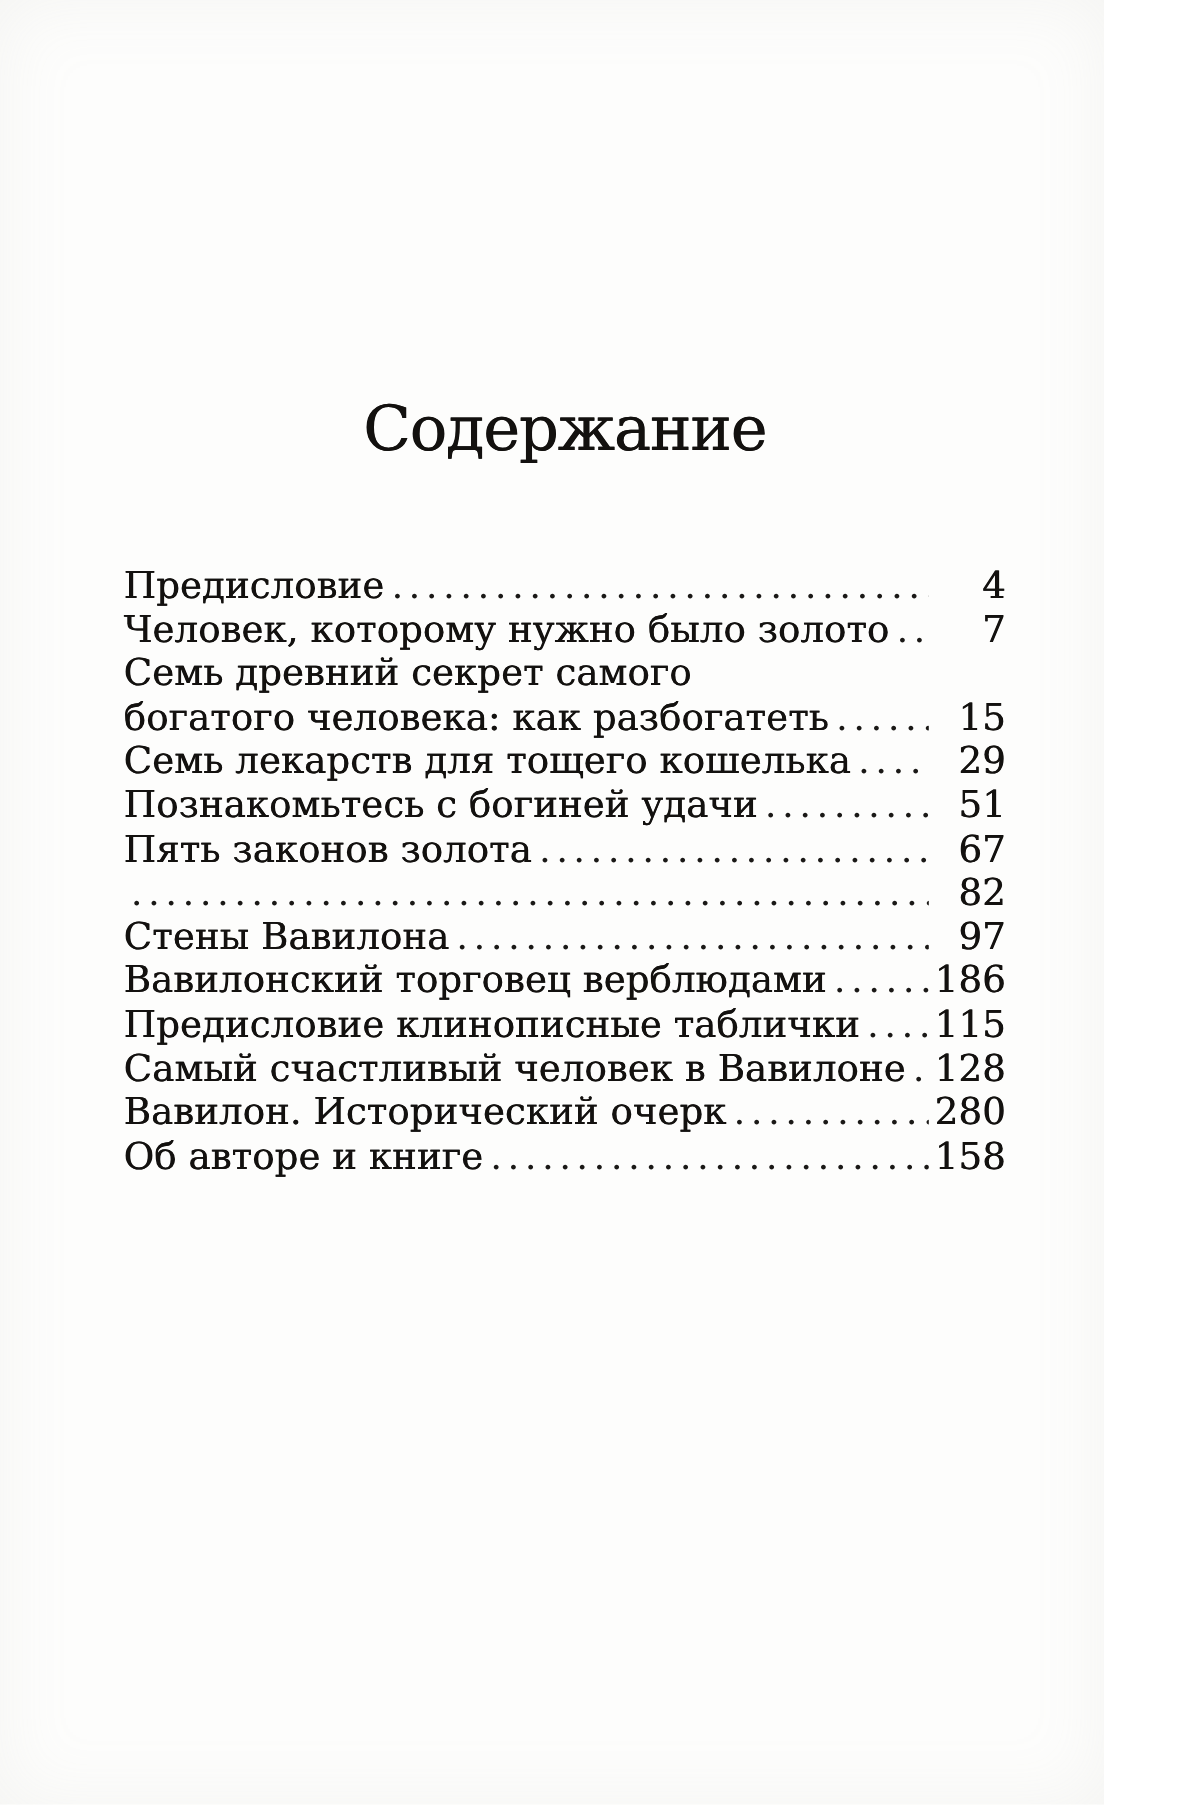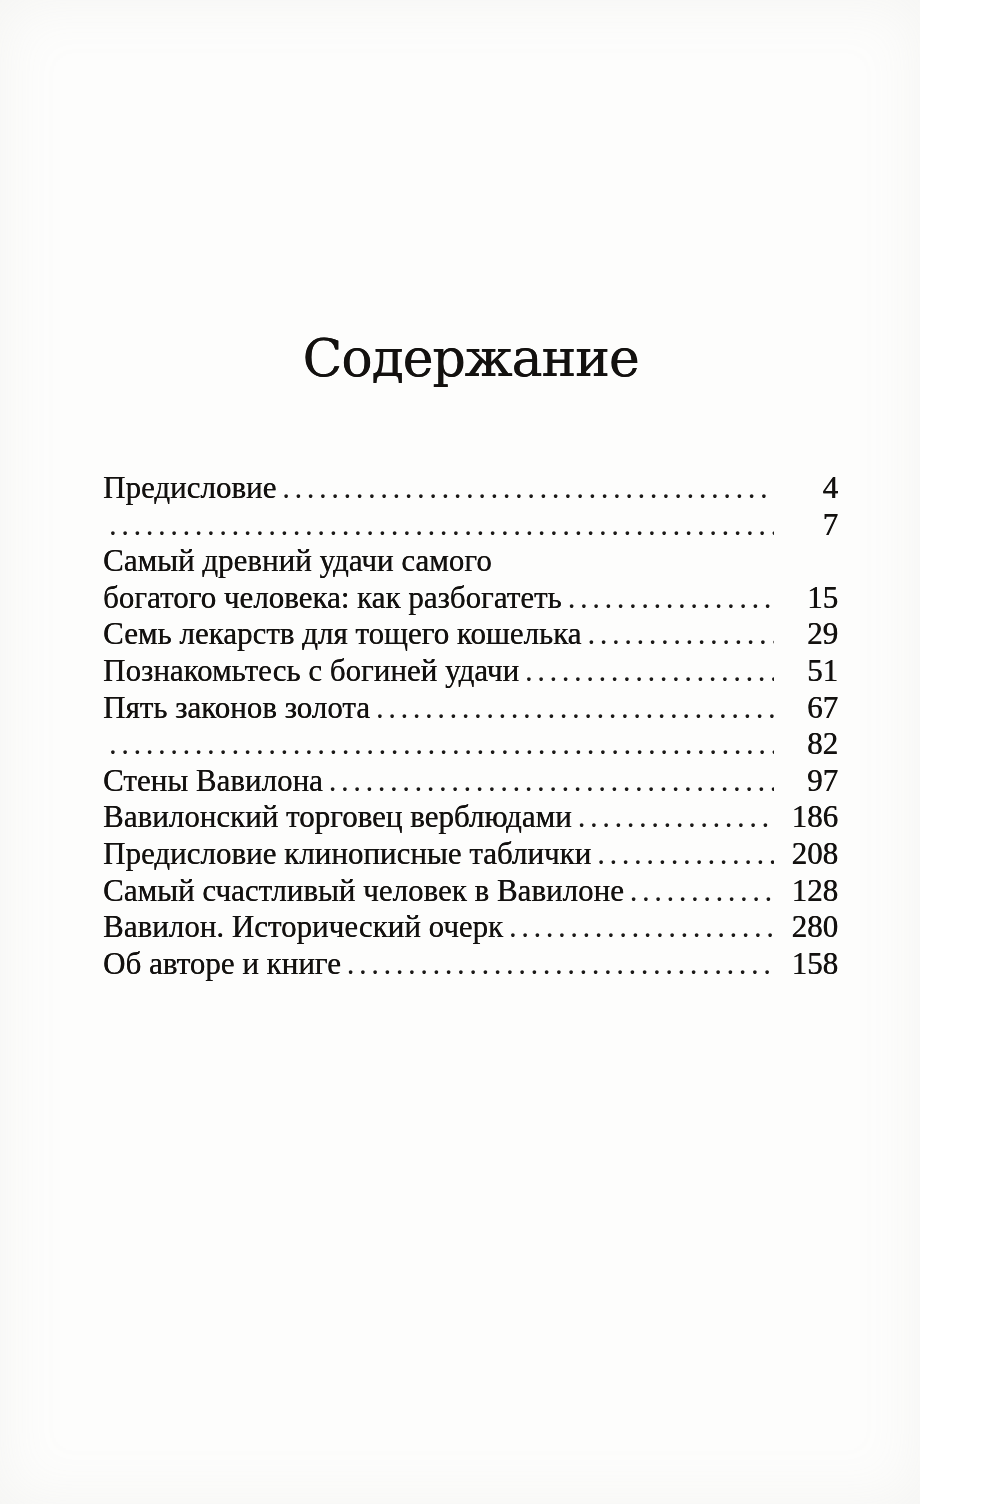--- a/index.html
+++ b/index.html
@@ -44,21 +44,20 @@
     width: 735px;
     font-size: 31px;
     color: #13110f;
   }
   .row {
     display: flex;
     align-items: flex-end;
     height: 36.6px;
     line-height: 36.6px;
     white-space: nowrap;
-    font-family: Liberation Serif, serif;
   }
   .row .t {
     flex: 0 0 auto;
     text-shadow: 0.35px 0 0 currentColor;
   }
   .row .leader {
     flex: 1 1 auto;
     overflow: hidden;
     margin: 0 4px 0 6px;
     min-width: 0;
@@ -85,25 +84,26 @@
 
 <div class="page">
   <h1 class="title">Содержание</h1>
   <div class="toc" id="toc">
       <div class="row">
     <span class="t">Предисловие</span>
     <span class="leader"></span>
     <span class="num">4</span>
   </div>
       <div class="row">
+    <span class="t">Человек, которому нужно было золото</span>
     <span class="leader"></span>
     <span class="num">7</span>
   </div>
       <div class="row wrap-first">
-    <span class="t">Самый древний удачи самого</span>
+    <span class="t">Семь древний секрет самого</span>
     <span class="leader"></span>
     <span class="num"></span>
   </div>
       <div class="row">
     <span class="t">богатого человека: как разбогатеть</span>
     <span class="leader"></span>
     <span class="num">15</span>
   </div>
       <div class="row">
     <span class="t">Семь лекарств для тощего кошелька</span>
@@ -130,21 +130,21 @@
     <span class="num">97</span>
   </div>
       <div class="row">
     <span class="t">Вавилонский торговец верблюдами</span>
     <span class="leader"></span>
     <span class="num">186</span>
   </div>
       <div class="row">
     <span class="t">Предисловие клинописные таблички</span>
     <span class="leader"></span>
-    <span class="num">208</span>
+    <span class="num">115</span>
   </div>
       <div class="row">
     <span class="t">Самый счастливый человек в Вавилоне</span>
     <span class="leader"></span>
     <span class="num">128</span>
   </div>
       <div class="row">
     <span class="t">Вавилон. Исторический очерк</span>
     <span class="leader"></span>
     <span class="num">280</span>

